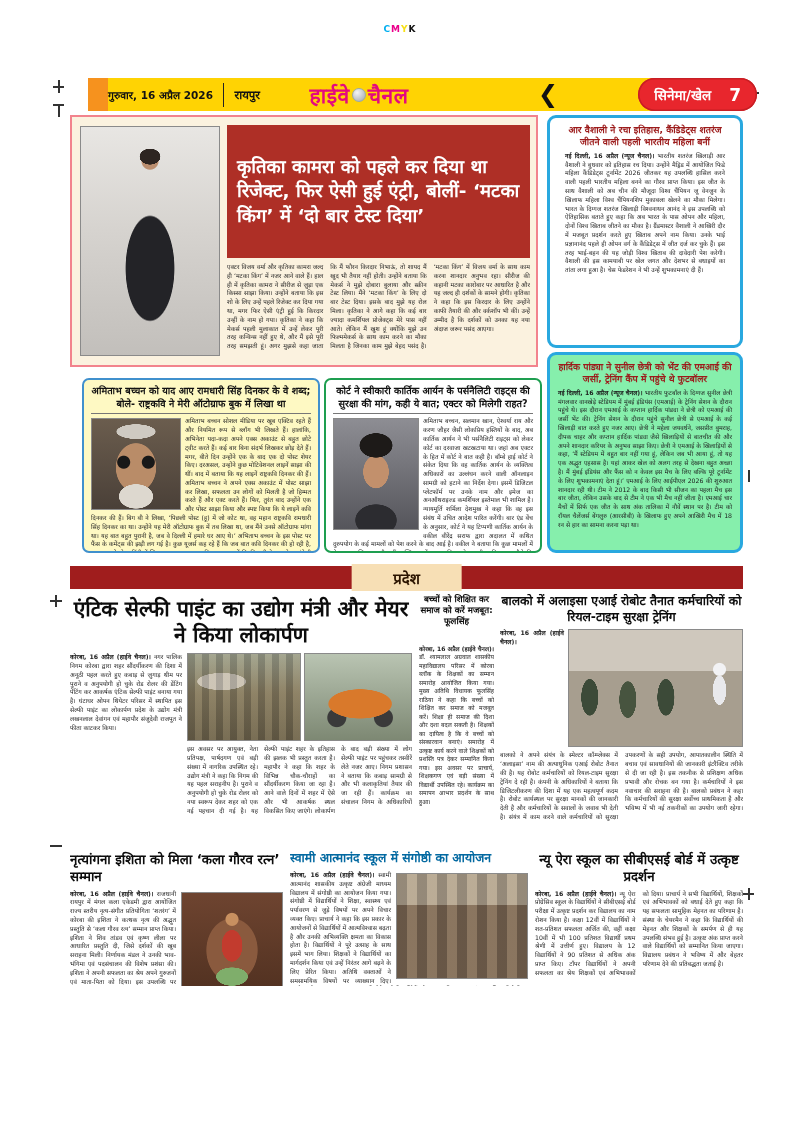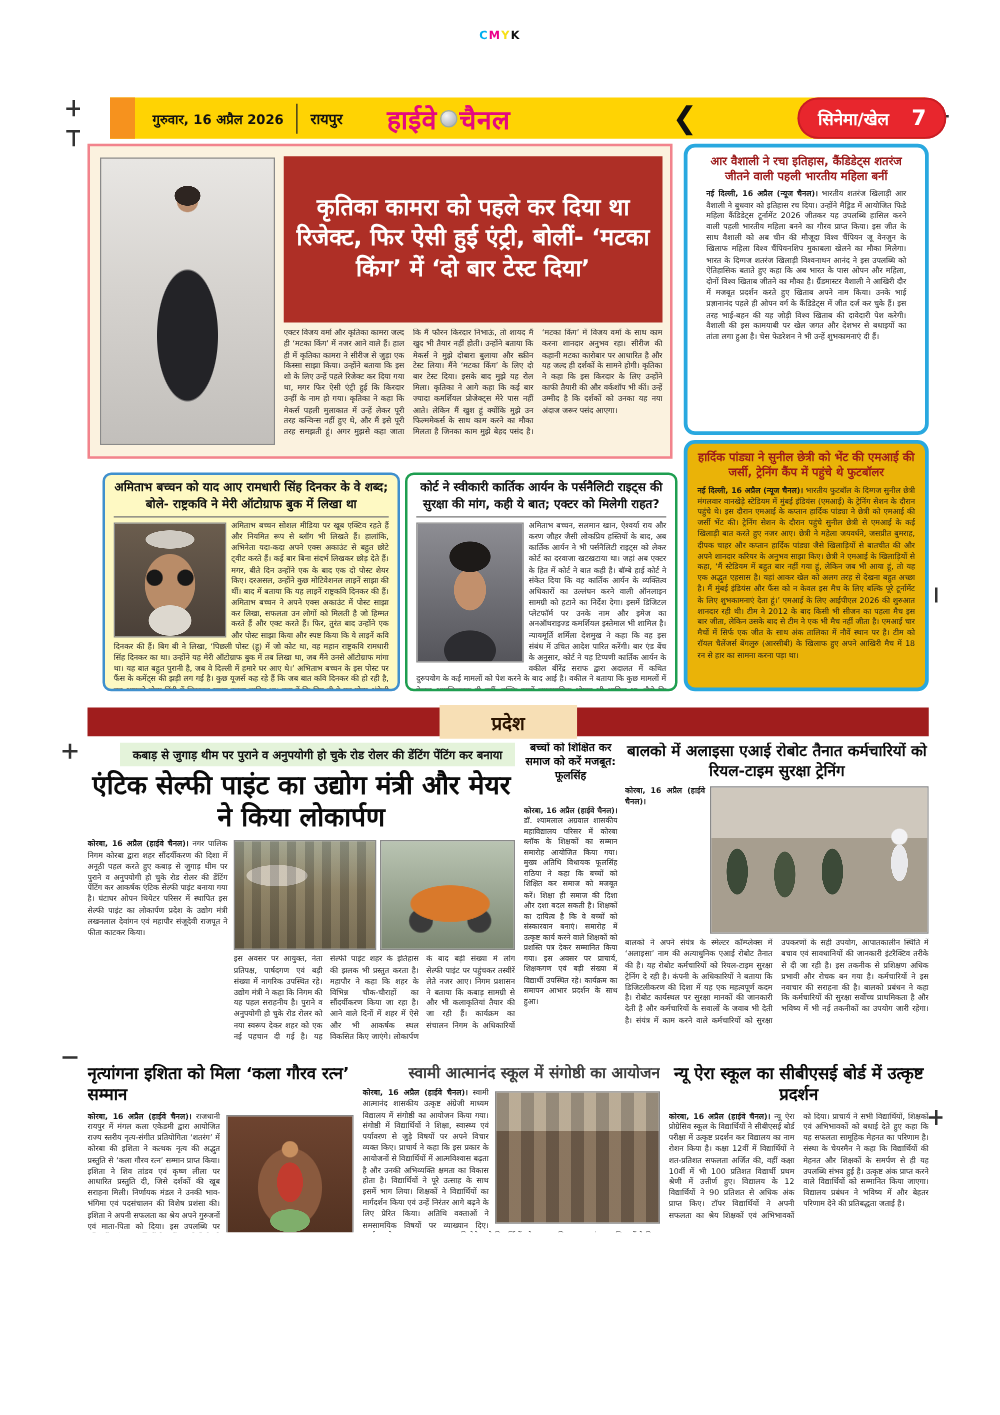--- a/index.html
+++ b/index.html
@@ -8,21 +8,21 @@
   .page { position:relative; width:800px; height:986px; background:#fff; overflow:hidden; }
 
   
   .cmyk { position:absolute; left:0; right:0; text-align:center; font-size:9px; font-weight:bold; letter-spacing:1px; }
   .cmyk .c{color:#00AEEF}.cmyk .m{color:#EC008C}.cmyk .y{color:#F7E017}.cmyk .k{color:#111}
   .mark { position:absolute; background:#333; }
 
   
   .header-bar { position:absolute; left:88px; top:78px; width:652px; height:33px; background:#FFD303; display:flex; align-items:center; }
   .orange-block { width:20px; height:33px; background:#F6921E; flex:0 0 auto; }
-  .hdr-date { margin-left:14px; font-size:10.5px; font-weight:bold; color:#121212; white-space:nowrap; }
+  .hdr-date { font-size:10.5px; font-weight:bold; color:#121212; white-space:nowrap; }
   .hdr-vline { width:1.5px; height:24px; background:#222; margin:0 10px; }
   .hdr-city { font-size:11.5px; font-weight:bold; color:#121212; }
   .masthead { position:absolute; left:0; right:110px; text-align:center; font-size:21px; font-weight:bold; color:#E5097F; letter-spacing:.5px; }
   .masthead .globe { display:inline-block; width:14px; height:14px; border-radius:50%; background:radial-gradient(circle at 35% 30%, #f4f4f4, #b9bdc2 70%, #8d9196); vertical-align:middle; margin:0 2px 3px 2px; border:1px solid #9aa; }
   .hdr-chevron { position:absolute; right:182px; top:0; font-size:24px; line-height:33px; color:#111; font-weight:bold; }
   .section-ribbon { position:absolute; right:-17px; top:0; height:33px; background:#E8262D; border-radius:17px; display:flex; align-items:center; padding:0 16px; box-shadow:0 0 0 1.5px #c81e24 inset; }
   .section-ribbon .sec { color:#fff; font-size:13.5px; font-weight:bold; }
   .section-ribbon .pg { color:#fff; font-size:17px; font-weight:bold; margin-left:18px; }
 
   
@@ -31,26 +31,26 @@
   .photo { border:1px solid #8a8a8a; }
 
   
   .box-kritika { position:absolute; left:70px; top:115px; width:468px; height:252px; background:#FBF2DF; border:2.5px solid #F2838D; }
   .kritika-photo { position:absolute; left:8px; top:9px; width:140px; height:230px;
     background:
       radial-gradient(ellipse 17px 13px at 50% 13%, #2e2521 0 60%, transparent 62%),
       radial-gradient(circle at 50% 15%, #bb8e6f 0 8px, transparent 9px),
       radial-gradient(ellipse 40px 86px at 50% 62%, #232327 0 60%, transparent 62%),
       linear-gradient(180deg,#e8e6e3 0%,#d6d3cf 45%,#c2bfbb 100%); }
-  .kritika-headline { position:absolute; left:155px; top:8px; right:6px; height:133px; background:#AE2F26; color:#fff; font-weight:bold; font-size:18.5px; line-height:1.33; text-align:center; display:flex; align-items:center; justify-content:center; padding:4px 10px; }
+  .kritika-headline { position:absolute; left:155px; top:8px; right:6px; height:133px; background:#AE2F26; color:#fff; font-weight:bold; font-size:18.5px; line-height:1.33; text-align:left; display:flex; align-items:center; justify-content:center; padding:4px 10px; }
   .kritika-body { position:absolute; left:155px; top:146px; right:6px; bottom:5px; column-count:3; column-gap:7px; overflow:hidden; }
 
   
   .box-vaishali { position:absolute; left:547px; top:115px; width:196px; height:233px; background:#fff; border:3px solid #29A8DF; border-radius:9px; padding:6px 15px; overflow:hidden; }
-  .box-hardik { position:absolute; left:547px; top:352px; width:196px; height:201px; background:#eab308; border:3px solid #29A8DF; border-radius:9px; padding:6px 8px; overflow:hidden; }
+  .box-hardik { position:absolute; left:547px; top:352px; width:196px; height:201px; background:#86efac; border:3px solid #29A8DF; border-radius:9px; padding:6px 8px; overflow:hidden; }
   .red-head { color:#9C1B1B; font-weight:bold; font-size:9.2px; line-height:1.35; text-align:center; margin-bottom:3px; }
 
   
   .box-amitabh { position:absolute; left:82px; top:378px; width:238px; height:175px; background:#fef9c3; border:2.5px solid #4090CD; border-radius:7px; padding:5px 7px; overflow:hidden; }
   .box-court { position:absolute; left:324px; top:378px; width:218px; height:175px; background:#fff; border:2.5px solid #1E9E50; border-radius:7px; padding:5px 7px; overflow:hidden; }
   .blk-head { color:#111; font-weight:bold; font-size:9.6px; line-height:1.32; text-align:center; border-bottom:1px solid #777; padding-bottom:3px; margin-bottom:3px; }
   .amitabh-photo { float:left; width:90px; height:92px; margin:1px 4px 2px 0;
     background:
       radial-gradient(ellipse 32px 12px at 50% 14%, #cfcac2 0 60%, transparent 62%),
       radial-gradient(circle at 36% 48%, #181818 0 6px, transparent 7px),
@@ -115,21 +115,21 @@
   .dancer-head { font-size:13.3px; font-weight:bold; text-align:left; line-height:1.3; color:#0c0c0c; margin-bottom:4px; }
   .dancer-photo { float:right; width:102px; height:112px; margin:2px 0 3px 5px;
     background:
       radial-gradient(circle at 50% 24%, #c89060 0 6px, transparent 7px),
       radial-gradient(ellipse 17px 26px at 50% 48%, #C23B2E 0 60%, transparent 62%),
       radial-gradient(ellipse 26px 15px at 50% 76%, #7FAE6B 0 60%, transparent 62%),
       radial-gradient(ellipse 42px 52px at 50% 52%, #8a5a3e 0 60%, transparent 62%),
       linear-gradient(180deg,#6e4430,#4e2f1f); }
 
   .story-seminar { position:absolute; left:290px; top:851px; width:238px; height:193px; overflow:hidden; }
-  .seminar-head { font-size:12.3px; font-weight:bold; text-align:right; line-height:1.3; color:#404040; margin-bottom:4px; }
+  .seminar-head { font-size:12.3px; font-weight:bold; text-align:left; line-height:1.3; color:#0369a1; margin-bottom:4px; }
   .seminar-photo { float:right; width:132px; height:106px; margin:2px 0 3px 5px;
     background:
       repeating-linear-gradient(90deg, rgba(40,30,22,.35) 0 10px, rgba(140,120,95,.3) 10px 20px),
       linear-gradient(180deg,#cfc3ae 0 30%, #8a7560 30% 100%); }
 
   .story-school { position:absolute; left:535px; top:851px; width:208px; height:193px; overflow:hidden; }
   .school-head { font-size:13.3px; font-weight:bold; text-align:center; line-height:1.3; color:#0c0c0c; margin-bottom:4px; }
   .school-body { column-count:2; column-gap:7px; height:150px; overflow:hidden; }
 
   .bottom-rule { position:absolute; left:63px; top:1046px; width:680px; height:3px; background:#E8262D; }
@@ -192,21 +192,20 @@
     <div class="blk-head">कोर्ट ने स्वीकारी कार्तिक आर्यन के पर्सनैलिटी राइट्स की सुरक्षा की मांग, कही ये बात; एक्टर को मिलेगी राहत?</div>
     <div class="photo kartik-photo"></div>
     <p class="body-sm"><span>अमिताभ बच्चन, सलमान खान, ऐश्वर्या राय और करण जौहर जैसी लोकप्रिय हस्तियों के बाद, अब कार्तिक आर्यन ने भी पर्सनैलिटी राइट्स को लेकर कोर्ट का दरवाजा खटखटाया था। जहां अब एक्टर के हित में कोर्ट ने बात कही है। बॉम्बे हाई कोर्ट ने संकेत दिया कि वह कार्तिक आर्यन के व्यक्तित्व अधिकारों का उल्लंघन करने वाली ऑनलाइन सामग्री को हटाने का निर्देश देगा। इसमें डिजिटल प्लेटफॉर्म पर उनके नाम और इमेज का अनऑथराइज्ड कमर्शियल इस्तेमाल भी शामिल है। न्यायमूर्ति शर्मिला देशमुख ने कहा कि वह इस संबंध में उचित आदेश पारित करेंगी। बार एंड बेंच के अनुसार, कोर्ट ने यह टिप्पणी कार्तिक आर्यन के वकील बीरेंद्र सराफ द्वारा अदालत में कथित दुरुपयोग के कई मामलों को पेश करने के बाद आई है। वकील ने बताया कि कुछ मामलों में केवल आपत्तिजनक ही नहीं, बल्कि इसमें व्यावसायिक शोषण भी शामिल था, जैसे कि अभिनेता की पहचान का उपयोग करके सामान बेचना। कार्तिक आर्यन के वकील ने कहा कि मैं वही आदेश चाहता हूं जिस पर जज साहिबा ने पहले विचार किया था कि मेरे द्वारा उन्हें सूचित किए जाने पर वे इसे हटा दें।</span></p>
   </div>
 
   <div class="pradesh-bar">
     <div class="pradesh-label">प्रदेश</div>
   </div>
 
   <div class="story-antique">
-    <div class="antique-strip">कबाड़ से जुगाड़ थीम पर पुराने व अनुपयोगी हो चुके रोड रोलर की डेंटिंग पेंटिंग कर बनाया</div>
     <div class="antique-headline">एंटिक सेल्फी पाइंट का उद्योग मंत्री और मेयर ने किया लोकार्पण</div>
     <div class="antique-content">
       <div class="antique-left body-sm"><span class="dateline">कोरबा, 16 अप्रैल (हाईवे चैनल)।</span> <span>नगर पालिक निगम कोरबा द्वारा शहर सौंदर्यीकरण की दिशा में अनूठी पहल करते हुए कबाड़ से जुगाड़ थीम पर पुराने व अनुपयोगी हो चुके रोड रोलर की डेंटिंग पेंटिंग कर आकर्षक एंटिक सेल्फी पाइंट बनाया गया है। घंटाघर ओपन थियेटर परिसर में स्थापित इस सेल्फी पाइंट का लोकार्पण प्रदेश के उद्योग मंत्री लखनलाल देवांगन एवं महापौर संजूदेवी राजपूत ने फीता काटकर किया।</span></div>
       <div class="antique-right">
         <div class="antique-photos">
           <div class="photo ph-crowd"></div>
           <div class="photo ph-roller"></div>
         </div>
         <div class="antique-body body-sm"><span>इस अवसर पर आयुक्त, नेता प्रतिपक्ष, पार्षदगण एवं बड़ी संख्या में नागरिक उपस्थित रहे। उद्योग मंत्री ने कहा कि निगम की यह पहल सराहनीय है। पुराने व अनुपयोगी हो चुके रोड रोलर को नया स्वरूप देकर शहर को एक नई पहचान दी गई है। यह सेल्फी पाइंट शहर के इतिहास की झलक भी प्रस्तुत करता है। महापौर ने कहा कि शहर के विभिन्न चौक-चौराहों का सौंदर्यीकरण किया जा रहा है। आने वाले दिनों में शहर में ऐसे और भी आकर्षक स्थल विकसित किए जाएंगे। लोकार्पण के बाद बड़ी संख्या में लोग सेल्फी पाइंट पर पहुंचकर तस्वीरें लेते नजर आए। निगम प्रशासन ने बताया कि कबाड़ सामग्री से और भी कलाकृतियां तैयार की जा रही हैं। कार्यक्रम का संचालन निगम के अधिकारियों ने किया एवं आभार प्रदर्शन भी किया गया।</span></div>
       </div>

